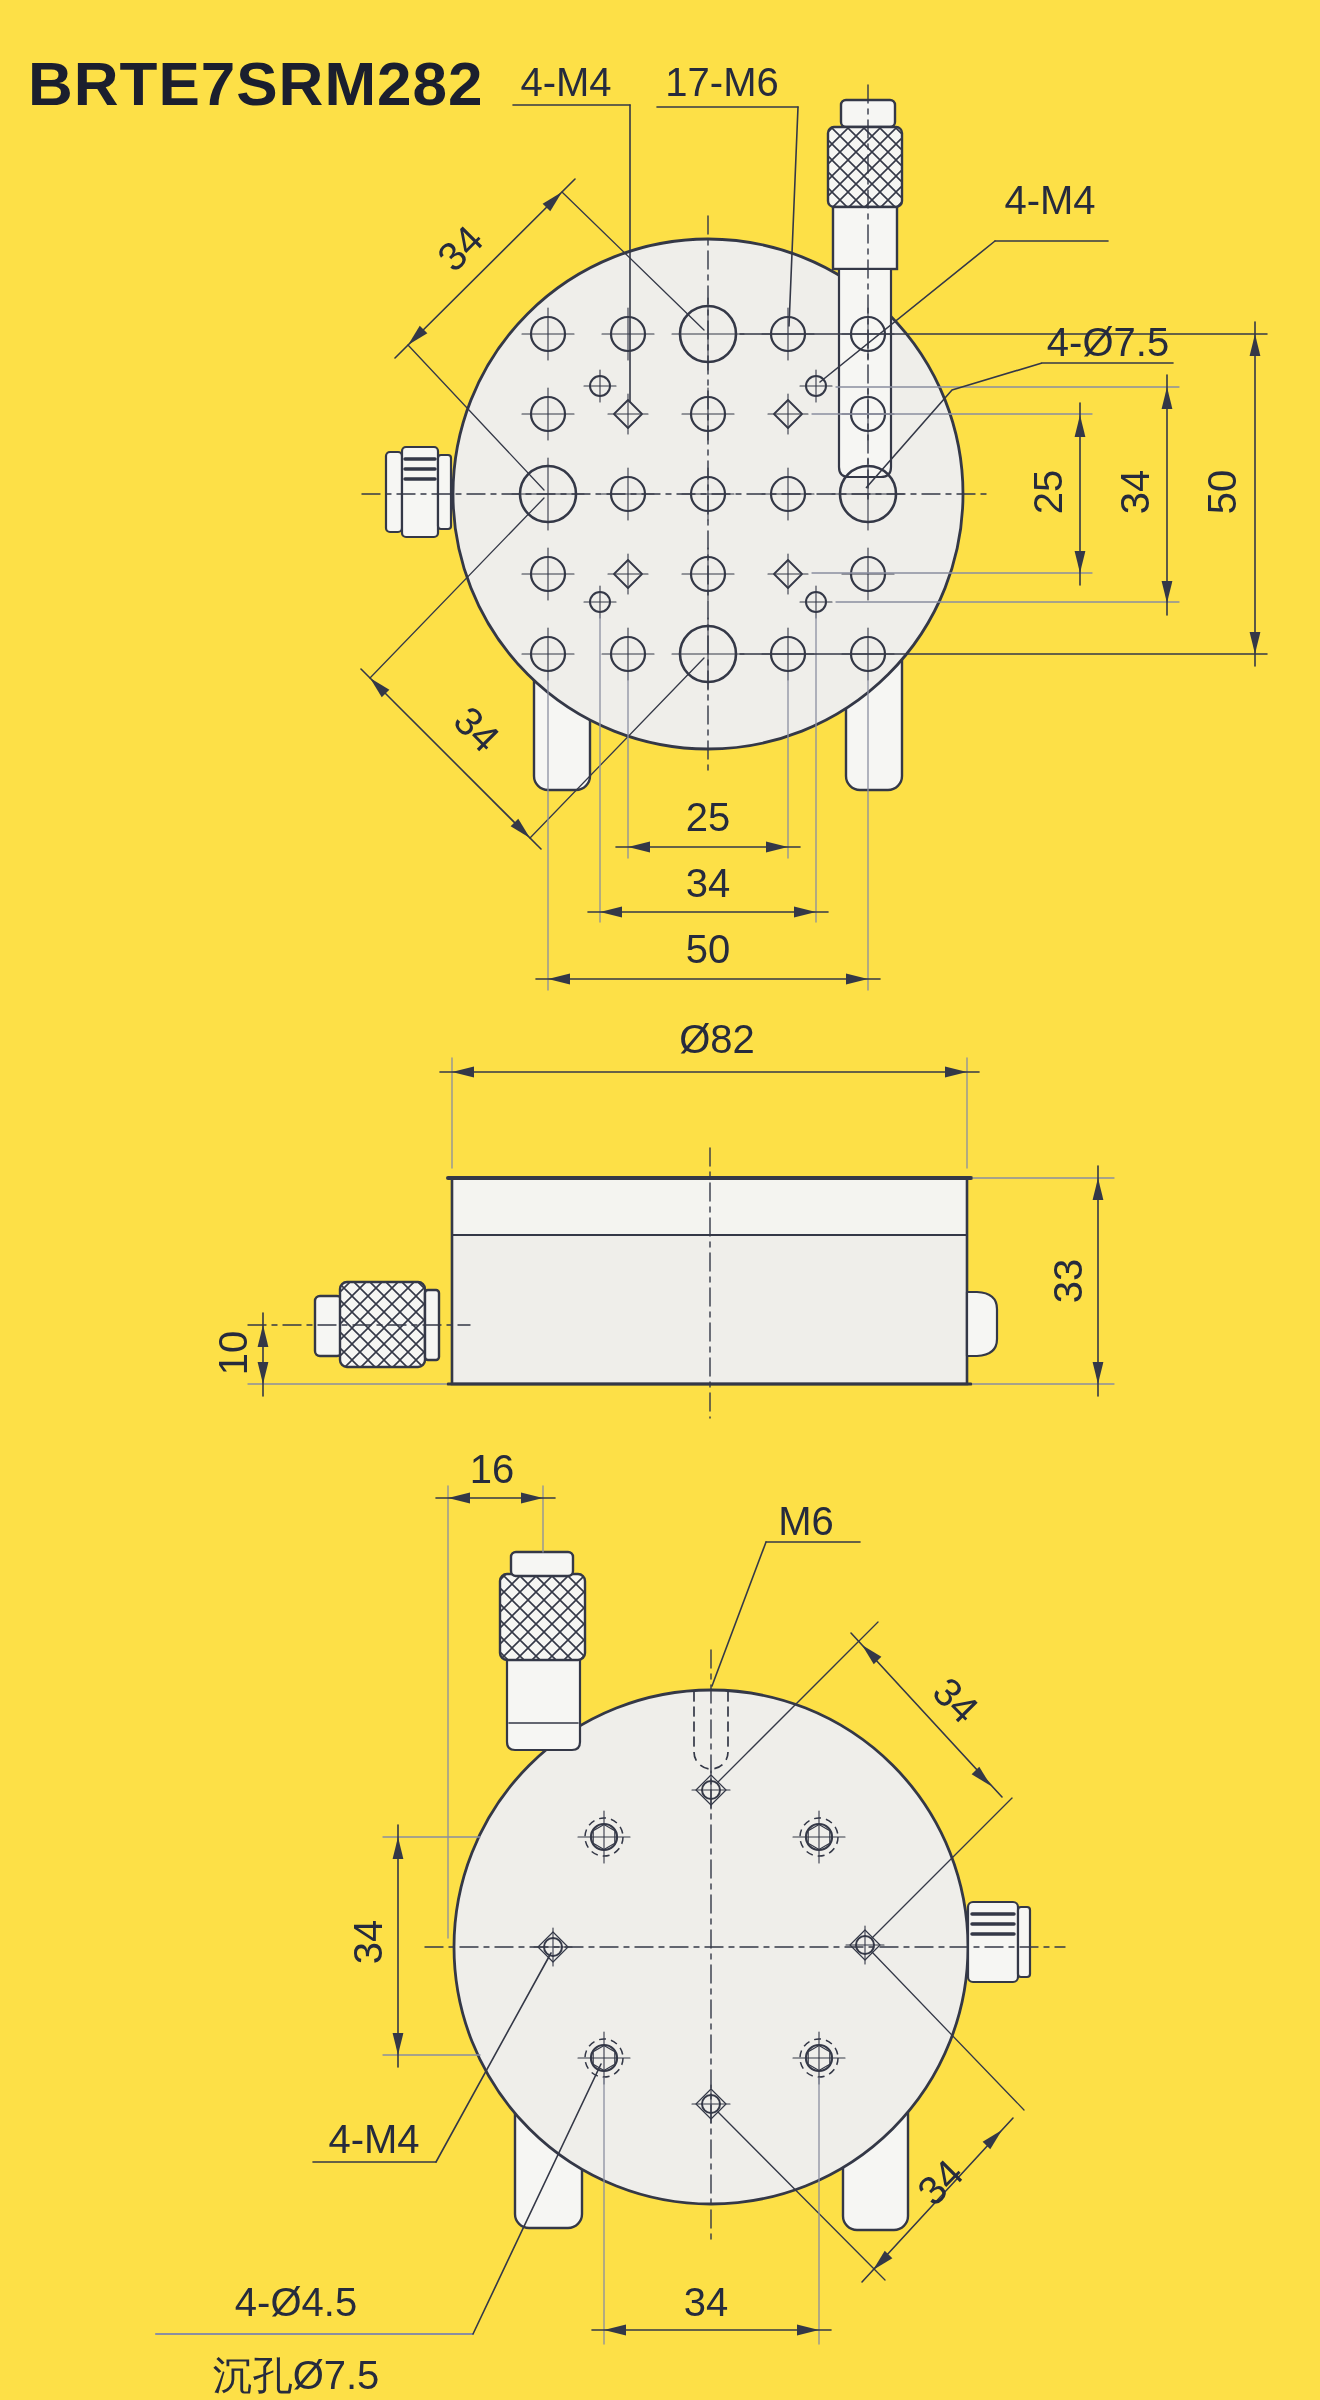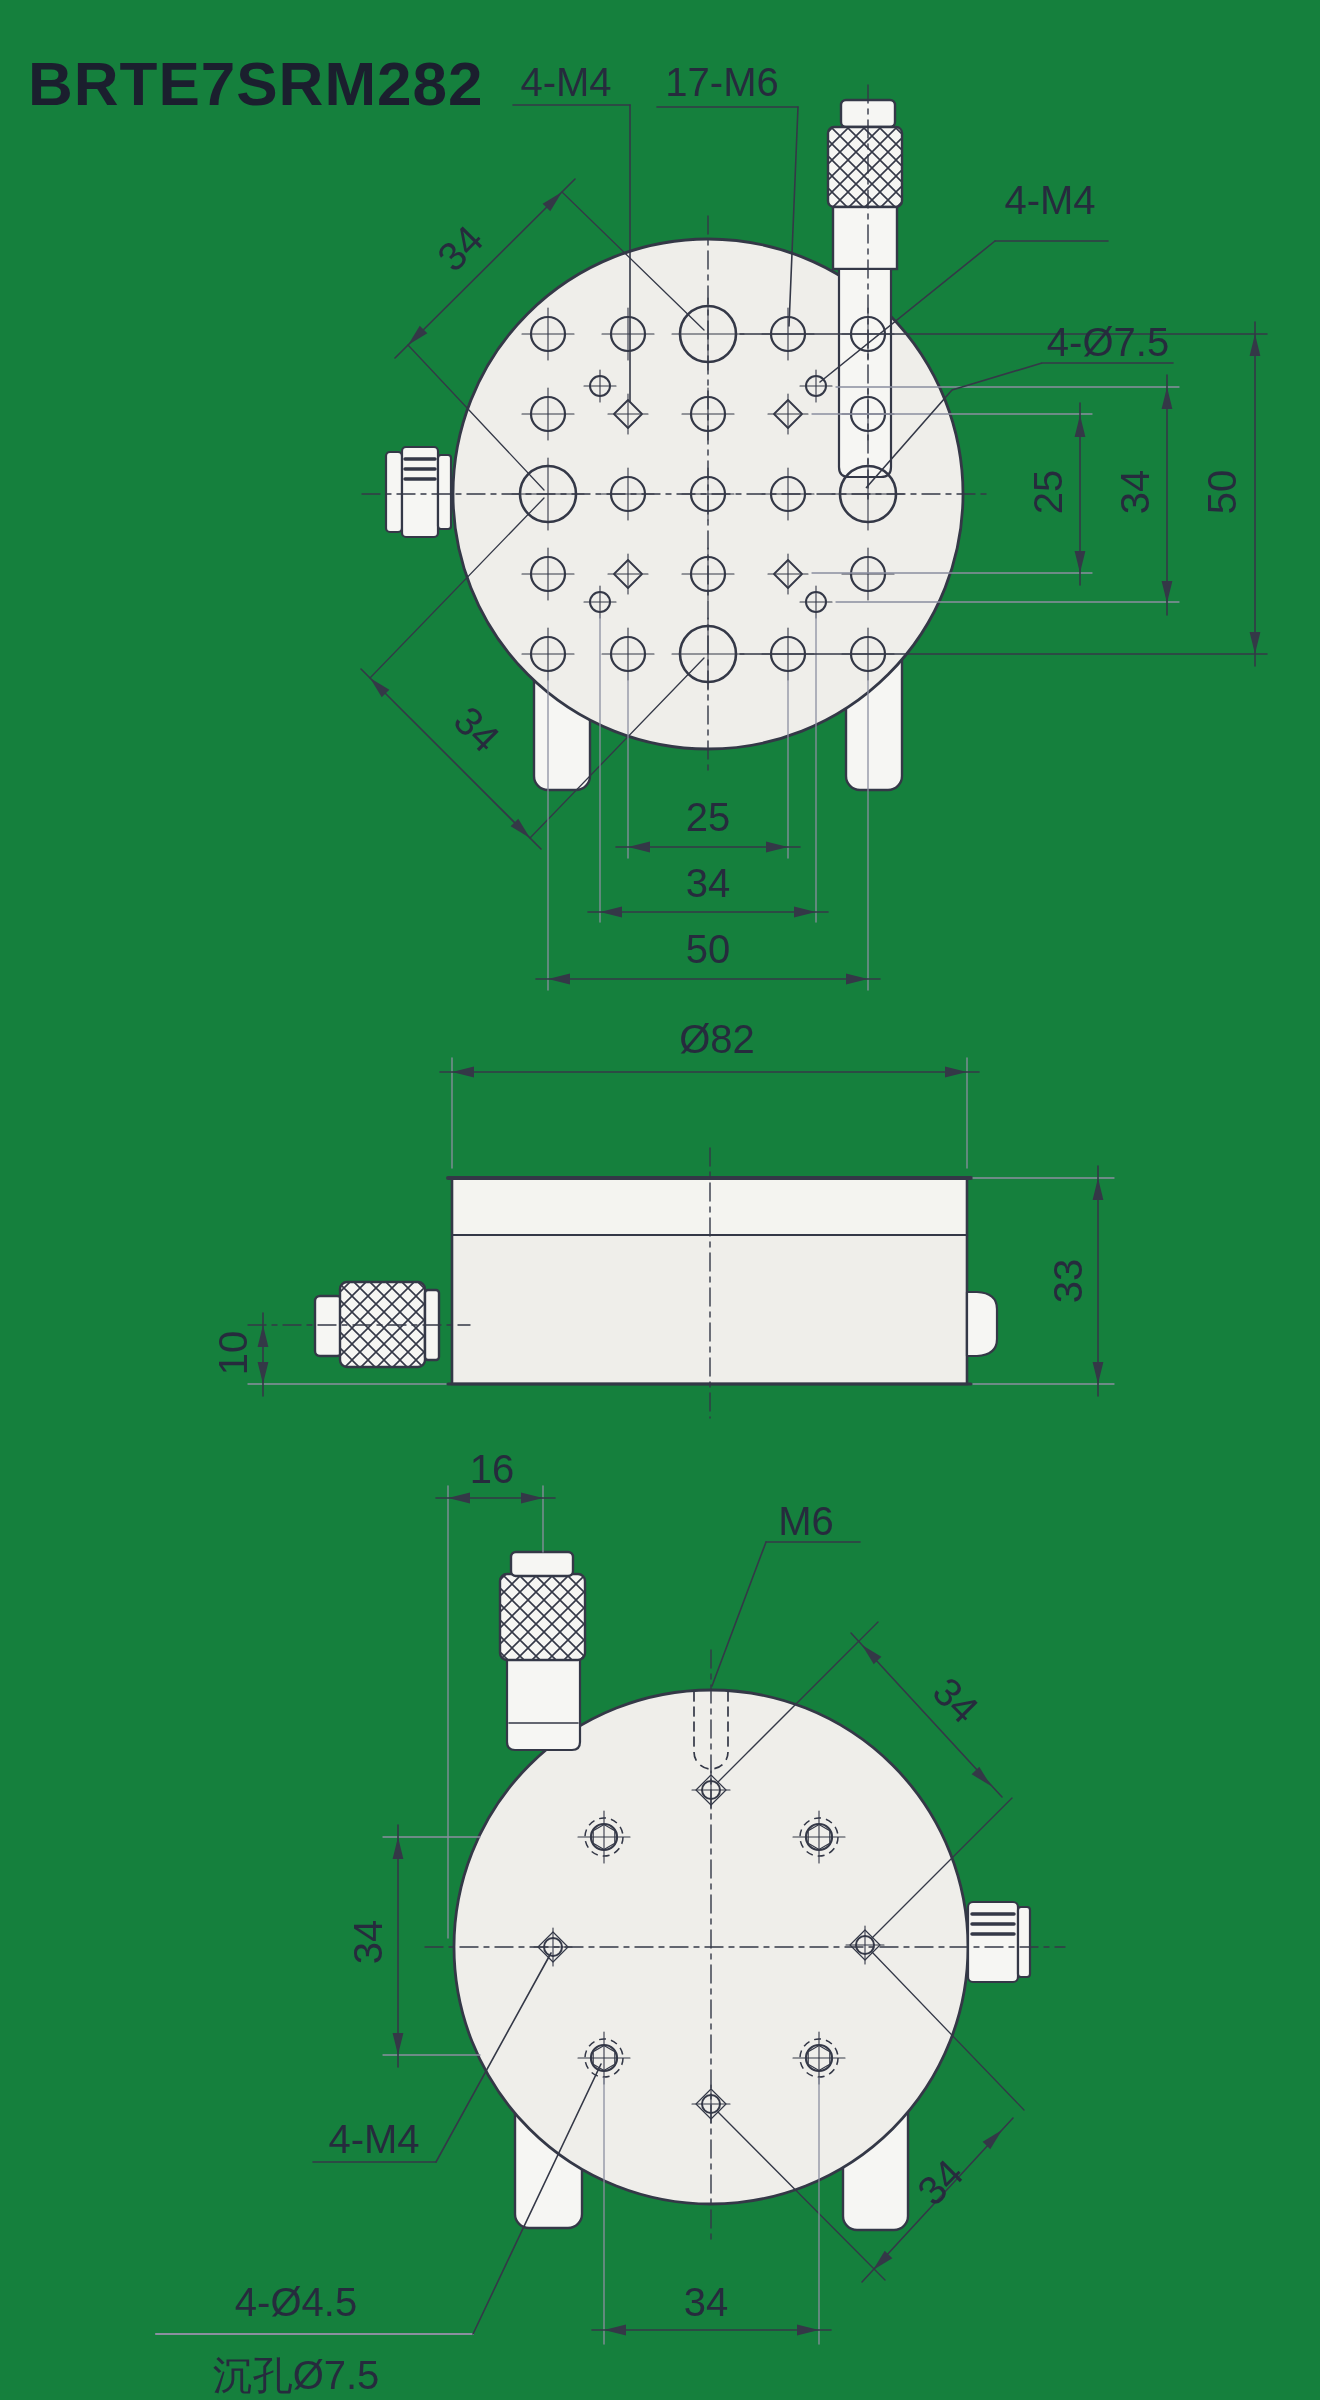--- a/index.html
+++ b/index.html
@@ -1,16 +1,16 @@
 <!DOCTYPE html>
 <html><head>
 <meta charset="utf-8">
 <style>
   html,body{margin:0;padding:0;background:#e8e8e6;}
-  #page{position:relative;width:1320px;height:2400px;background:#15803d;overflow:hidden;
+  #page{position:relative;width:1320px;height:2400px;background:#fde047;overflow:hidden;
         font-family:"Liberation Sans","DejaVu Sans",sans-serif;}
   svg{display:block}
   .title{font-size:62px;font-weight:600;letter-spacing:1px;fill:#1b1f2e;}
   .dim{font-size:40px;fill:#262b3d;text-anchor:middle;dominant-baseline:central;}
 </style>
 </head>
 <body>
 
 <div id="page">
 <svg id="dwg" width="1320" height="2400" viewBox="0 0 1320 2400">

